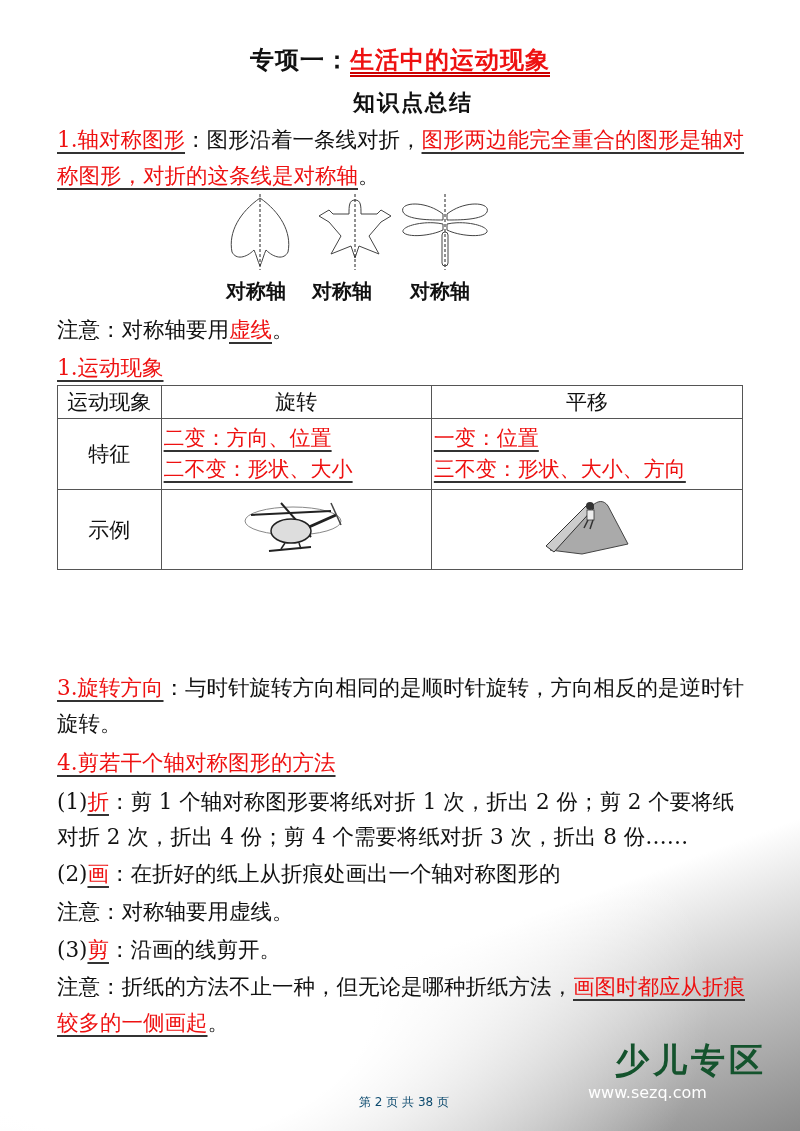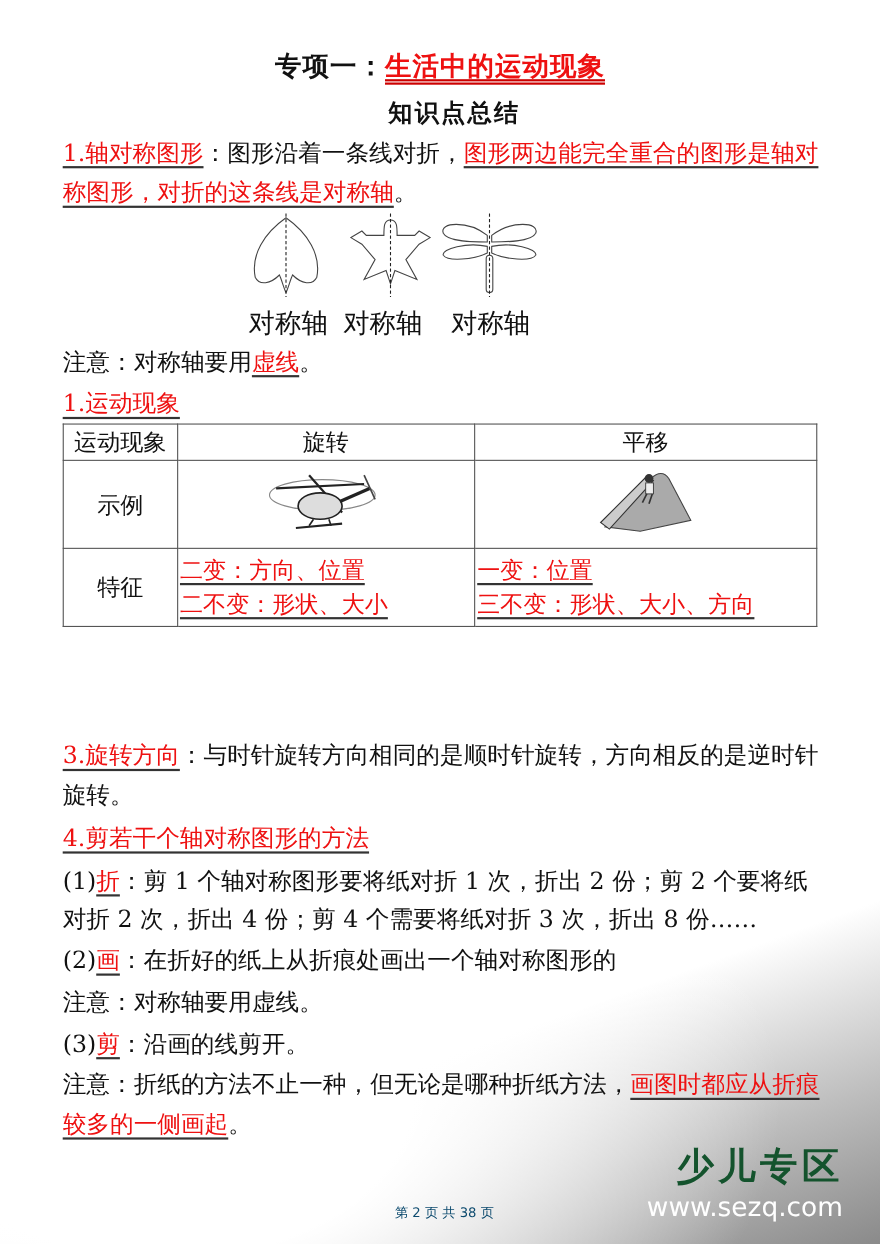--- a/index.html
+++ b/index.html
@@ -24,34 +24,34 @@
   }
   .title .red { text-decoration: underline double; text-decoration-color:#cc0000; text-underline-offset:4px; }
   .subtitle {
     position:absolute; top:88px; left:0; width:800px; text-align:center;
     font-size:22px; font-weight:bold; letter-spacing:2px;padding-left:13px;
   }
   .para {
     position:absolute; left:57px; width:690px; font-size:21.5px; line-height:36px;
   }
   .figs { position:absolute; left:210px; top:192px; width:290px; height:80px; }
-  .fig-labels { position:absolute; top:278px; left:226px; font-size:24px; }
+  .fig-labels { position:absolute; top:278px; left:226px; font-size:20px;font-weight:bold; }
   .fig-labels span { display:inline-block; }
   table.motion {
     position:absolute; left:57px; top:385px; width:686px;
     border-collapse:collapse; font-size:21px;
   }
   table.motion td { border:1.5px solid #555; vertical-align:middle; padding:0 2px; }
   .c1 { width:100px; text-align:center; }
   .c2 { width:268px; }
   .c3 { width:310px; }
   .center { text-align:center; }
   .footer { position:absolute; top:1094px; left:4px; width:800px; text-align:center; font-size:12px; color:#0c4a6e; font-family:"DejaVu Sans","Liberation Sans",sans-serif; }
   .wm-brand { position:absolute; left:615px; top:1038px; font-size:34px; font-weight:bold; color:#14532d; letter-spacing:4px; font-family:"DejaVu Sans","Liberation Sans",sans-serif; }
-  .wm-url { position:absolute; left:588px; top:1083px; font-size:24px; color:#fff; font-family:"DejaVu Sans","Liberation Sans",sans-serif; }
+  .wm-url { position:absolute; left:588px; top:1083px; font-size:16px; color:#fff; font-family:"DejaVu Sans","Liberation Sans",sans-serif; }
 </style>
 </head>
 <body>
 
 <div class="bg-gradient"></div>
 
 <div class="page">
 
   <div class="title">
     <span>专项一：</span><span class="red">生活中的运动现象</span>
@@ -93,20 +93,31 @@
     <span class="red ul">1.运动现象</span>
   </div>
 
   <table class="motion">
     <tbody>
         <tr style="height:33px;">
       <td class="c1">运动现象</td>
       <td class="c2 center">旋转</td>
       <td class="c3 center">平移</td>
     </tr>
+    <tr style="height:71px;">
+      <td class="c1">特征</td>
+      <td class="c2 red" style="line-height:31px;">
+        <span class="ul">二变：方向、位置</span><br>
+        <span class="ul">二不变：形状、大小</span>
+      </td>
+      <td class="c3 red" style="line-height:31px;">
+        <span class="ul">一变：位置</span><br>
+        <span class="ul">三不变：形状、大小、方向</span>
+      </td>
+    </tr>
     <tr style="height:80px;">
       <td class="c1">示例</td>
       <td class="c2 center">
         <svg width="110" height="60" viewBox="0 0 110 60">
           <ellipse cx="52" cy="24" rx="48" ry="14" fill="none" stroke="#888" stroke-width="1"></ellipse>
           <line x1="10" y1="18" x2="90" y2="14" stroke="#222" stroke-width="2"></line>
           <line x1="40" y1="6" x2="70" y2="40" stroke="#222" stroke-width="2"></line>
           <ellipse cx="50" cy="34" rx="20" ry="12" fill="#ddd" stroke="#222" stroke-width="1.5"></ellipse>
           <line x1="68" y1="30" x2="95" y2="18" stroke="#222" stroke-width="3"></line>
           <line x1="90" y1="6" x2="100" y2="28" stroke="#444" stroke-width="1.5"></line>
@@ -117,31 +128,20 @@
       </td>
       <td class="c3 center">
         <svg width="90" height="62" viewBox="0 0 90 62">
           <path d="M8 54 L50 10 C56 4 62 4 66 10 L86 48 L40 58 Z" fill="#aaa" stroke="#444" stroke-width="1"></path>
           <path d="M4 50 L46 8 L52 12 L12 56 Z" fill="#ccc" stroke="#333" stroke-width="1"></path>
           <circle cx="48" cy="10" r="4" fill="#333"></circle>
           <rect x="45" y="14" width="7" height="10" fill="#eee" stroke="#333" stroke-width="0.8"></rect>
           <line x1="46" y1="24" x2="42" y2="32" stroke="#333" stroke-width="1.5"></line>
           <line x1="51" y1="24" x2="48" y2="33" stroke="#333" stroke-width="1.5"></line>
         </svg>
-      </td>
-    </tr>
-    <tr style="height:71px;">
-      <td class="c1">特征</td>
-      <td class="c2 red" style="line-height:31px;">
-        <span class="ul">二变：方向、位置</span><br>
-        <span class="ul">二不变：形状、大小</span>
-      </td>
-      <td class="c3 red" style="line-height:31px;">
-        <span class="ul">一变：位置</span><br>
-        <span class="ul">三不变：形状、大小、方向</span>
       </td>
     </tr>
   </tbody>
     </table>
 
   <div class="para" style="top:670px;">
     <span class="red ul">3.旋转方向</span><span>：与时针旋转方向相同的是顺时针旋转，方向相反的是逆时针旋转。</span>
   </div>
 
   <div class="para" style="top:745px;">

